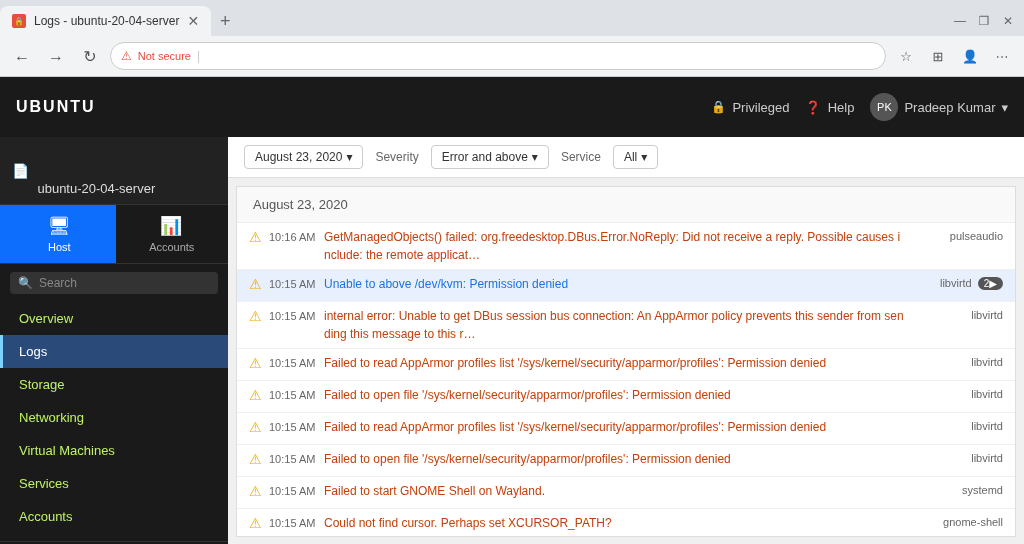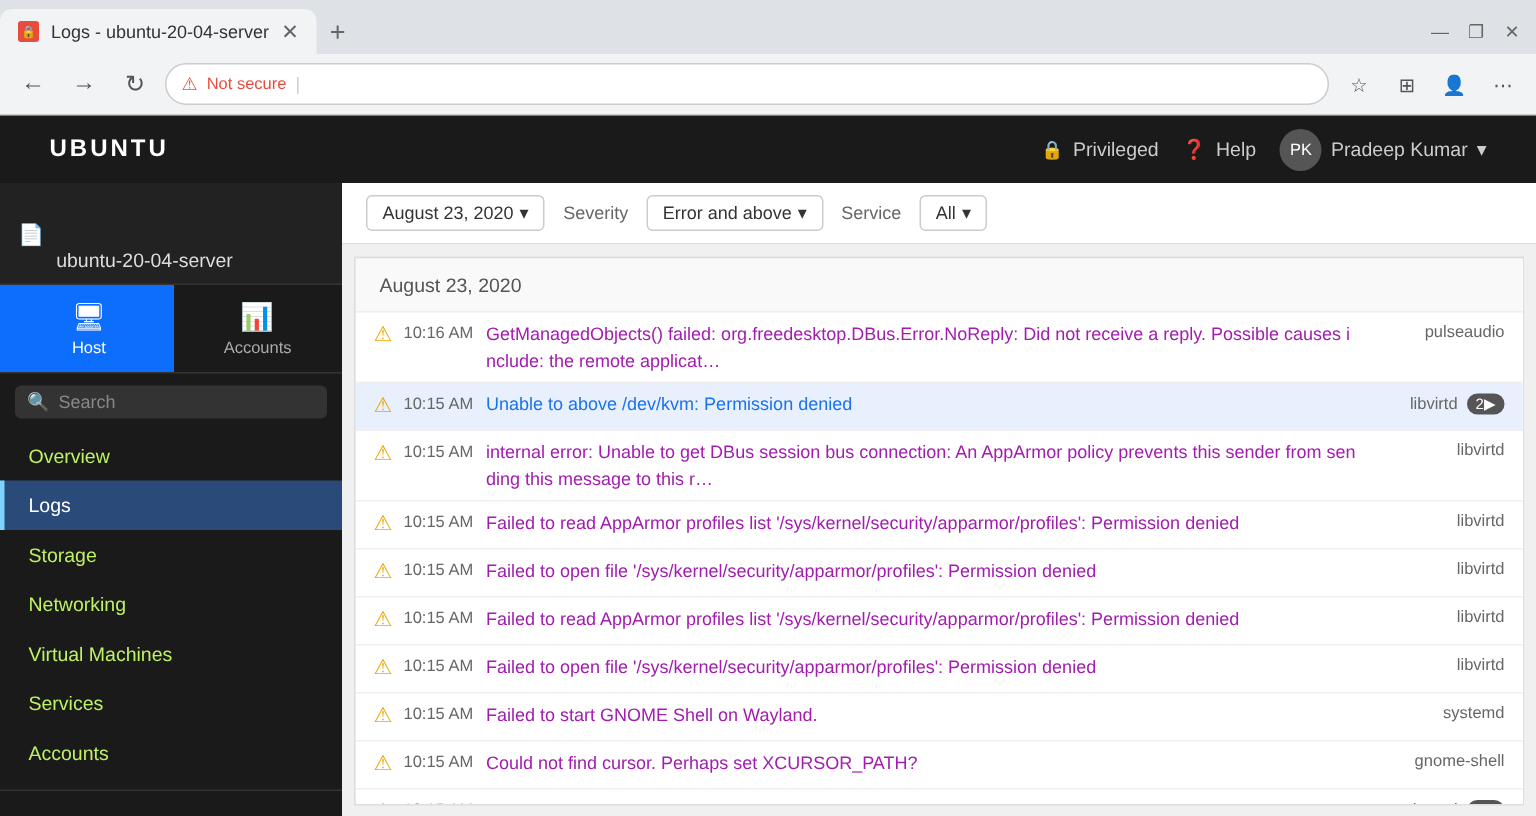--- a/index.html
+++ b/index.html
@@ -21,21 +21,21 @@
     .address-bar .warning { color: #e74c3c; font-size: 12px; }
     .address-bar .not-secure { color: #e74c3c; font-size: 11px; }
     .address-bar .divider { color: #ccc; }
     .address-bar .url { color: #333; text-decoration: line-through; color: #888; }
     .address-bar .url span { color: #333; text-decoration: none; }
     .toolbar-icons { display: flex; gap: 4px; }
     .toolbar-icon { width: 28px; height: 28px; display: flex; align-items: center; justify-content: center; color: #555; cursor: pointer; border-radius: 50%; }
 
     
     .app { display: flex; flex-direction: column; height: 468px; }
-    .top-nav { background: #1a1a1a; height: 45px; display: flex; align-items: center; padding: 0 33px; gap: 30px; }
+    .top-nav { background: #1a1a1a; height: 60px; display: flex; align-items: center; padding: 0 16px; gap: 30px; }
     .app-title { color: white; font-size: 16px; font-weight: 700; letter-spacing: 2px; }
     .top-nav-right { margin-left: auto; display: flex; align-items: center; gap: 16px; }
     .privileged-btn { display: flex; align-items: center; gap: 6px; color: #ccc; font-size: 13px; cursor: pointer; }
     .help-btn { display: flex; align-items: center; gap: 6px; color: #ccc; font-size: 13px; cursor: pointer; }
     .user-btn { display: flex; align-items: center; gap: 6px; color: #ccc; font-size: 13px; cursor: pointer; }
     .user-avatar { width: 28px; height: 28px; border-radius: 50%; background: #555; overflow: hidden; display: flex; align-items: center; justify-content: center; color: white; font-size: 11px; }
     .lock-icon { font-size: 12px; }
 
     
     .main-area { display: flex; flex: 1; overflow: hidden; }
@@ -70,21 +70,21 @@
     .filter-label { color: #666; font-size: 12px; }
 
     .content-body { flex: 1; overflow-y: auto; padding: 0; background: white; margin: 8px; border: 1px solid #ddd; }
     .date-header { padding: 10px 16px; font-size: 13px; color: #555; border-bottom: 1px solid #eee; background: #f9f9f9; }
 
     .log-row { display: flex; align-items: flex-start; padding: 5px 12px; border-bottom: 1px solid #f0f0f0; min-height: 32px; }
     .log-row.highlighted { background: #e8f0fe; }
     .log-icon { width: 20px; flex-shrink: 0; padding-top: 1px; }
     .warning-icon { color: #f0a500; font-size: 14px; }
     .log-time { width: 55px; flex-shrink: 0; color: #666; font-size: 11px; padding-top: 2px; line-height: 1.3; }
-    .log-message { flex: 1; color: #a21caf; font-size: 12px; line-height: 1.5; word-break: break-all; padding-right: 8px; }
+    .log-message { flex: 1; color: #c2410c; font-size: 12px; line-height: 1.5; word-break: break-all; padding-right: 8px; }
     .log-message.link { color: #1a73e8; cursor: pointer; }
     .log-source { width: 90px; flex-shrink: 0; text-align: right; color: #666; font-size: 11px; padding-top: 2px; }
     .log-badge { margin-left: 6px; background: #555; color: white; border-radius: 10px; font-size: 10px; padding: 1px 6px; min-width: 20px; text-align: center; display: inline-flex; align-items: center; }
     .tab-active { background: #f1f3f4; border-radius: 8px 8px 0 0; }
   </style>
 </head>
 <body>
 
 <div class="browser-chrome">
   <div class="tab-bar">

